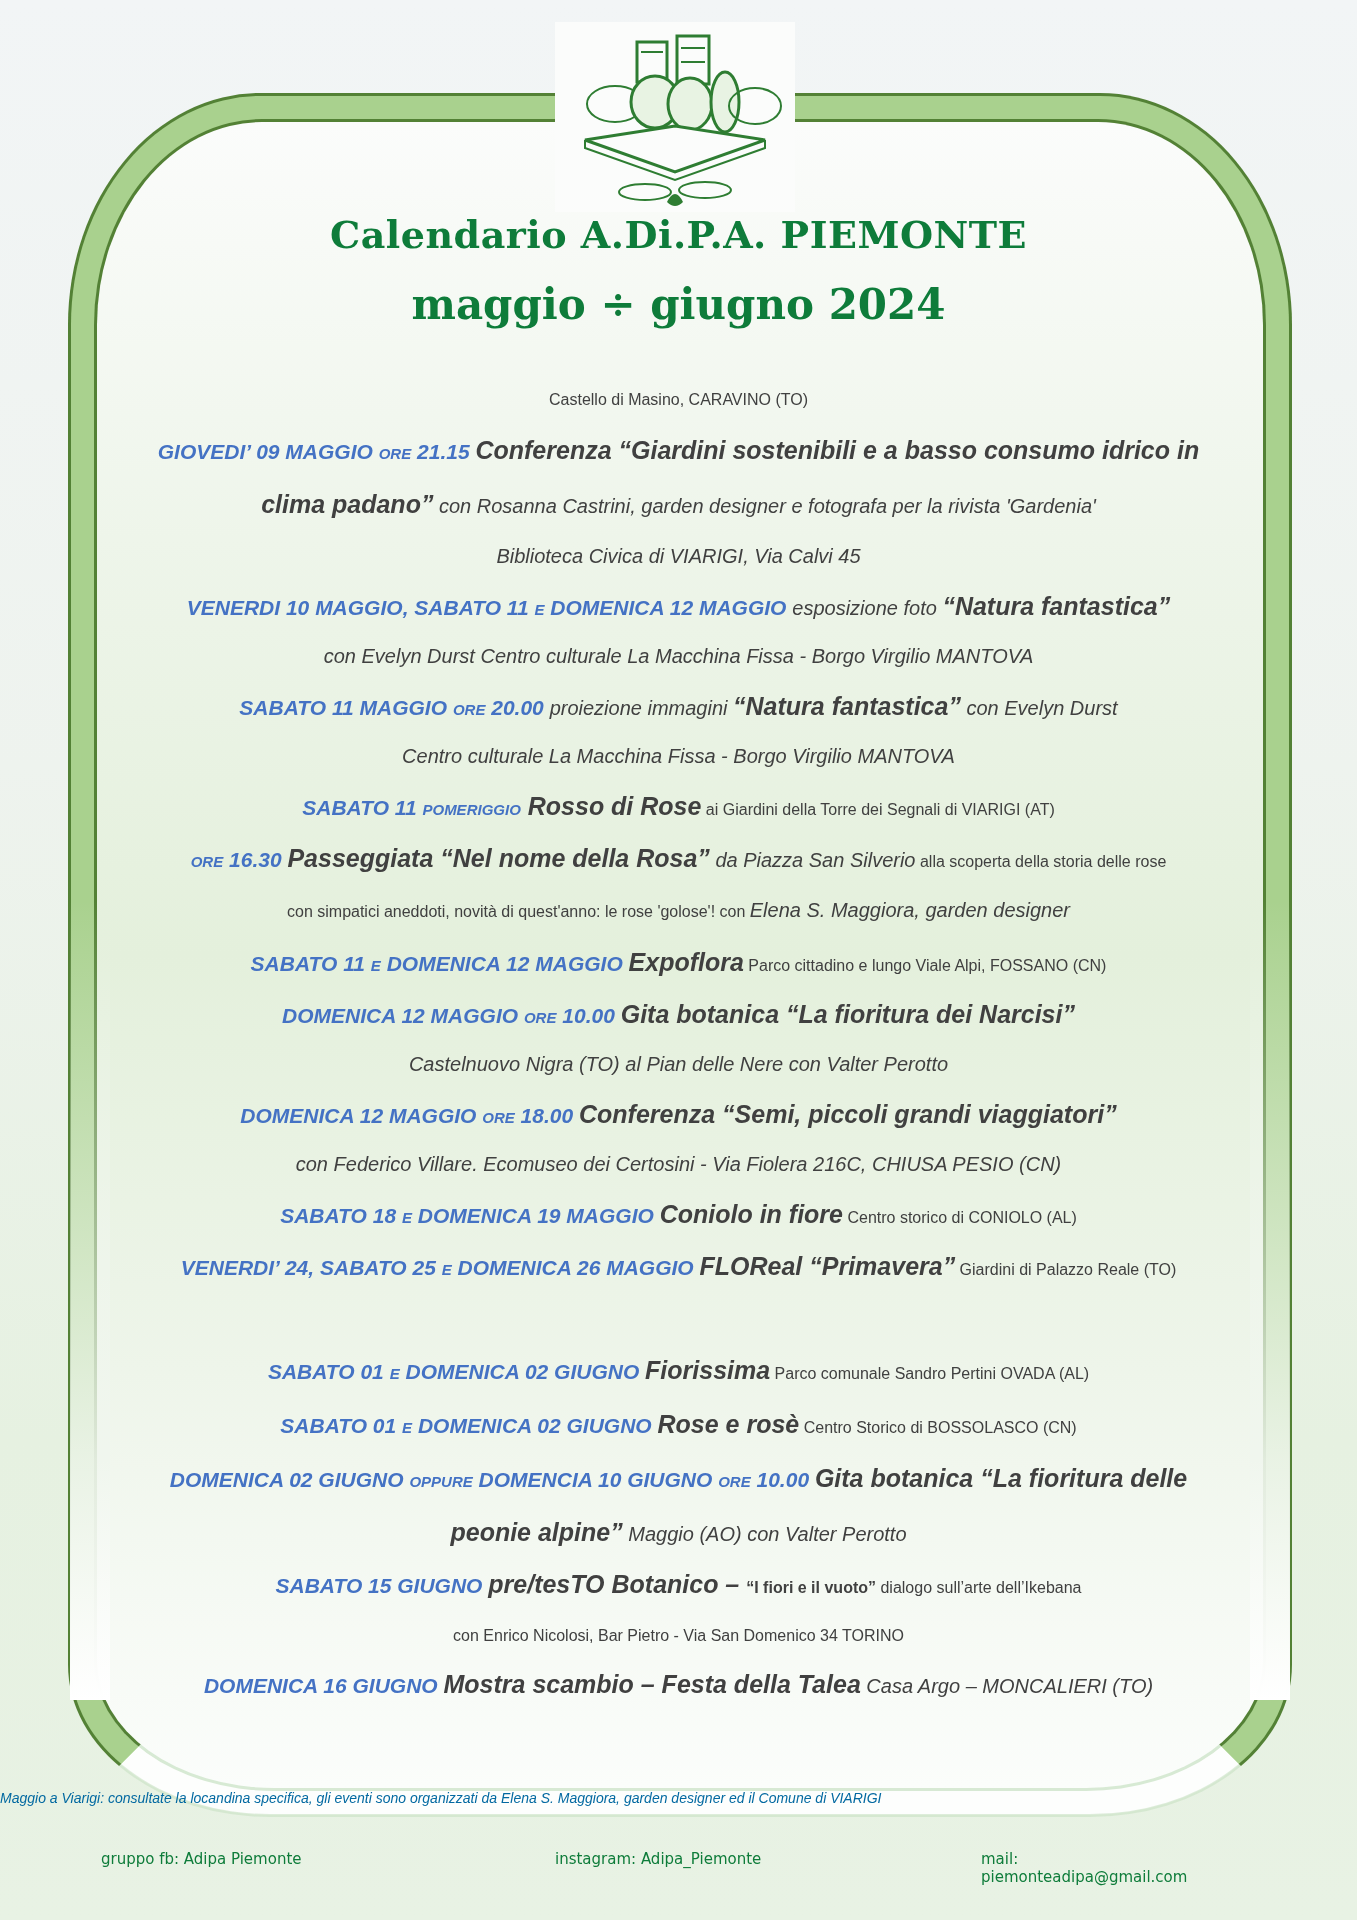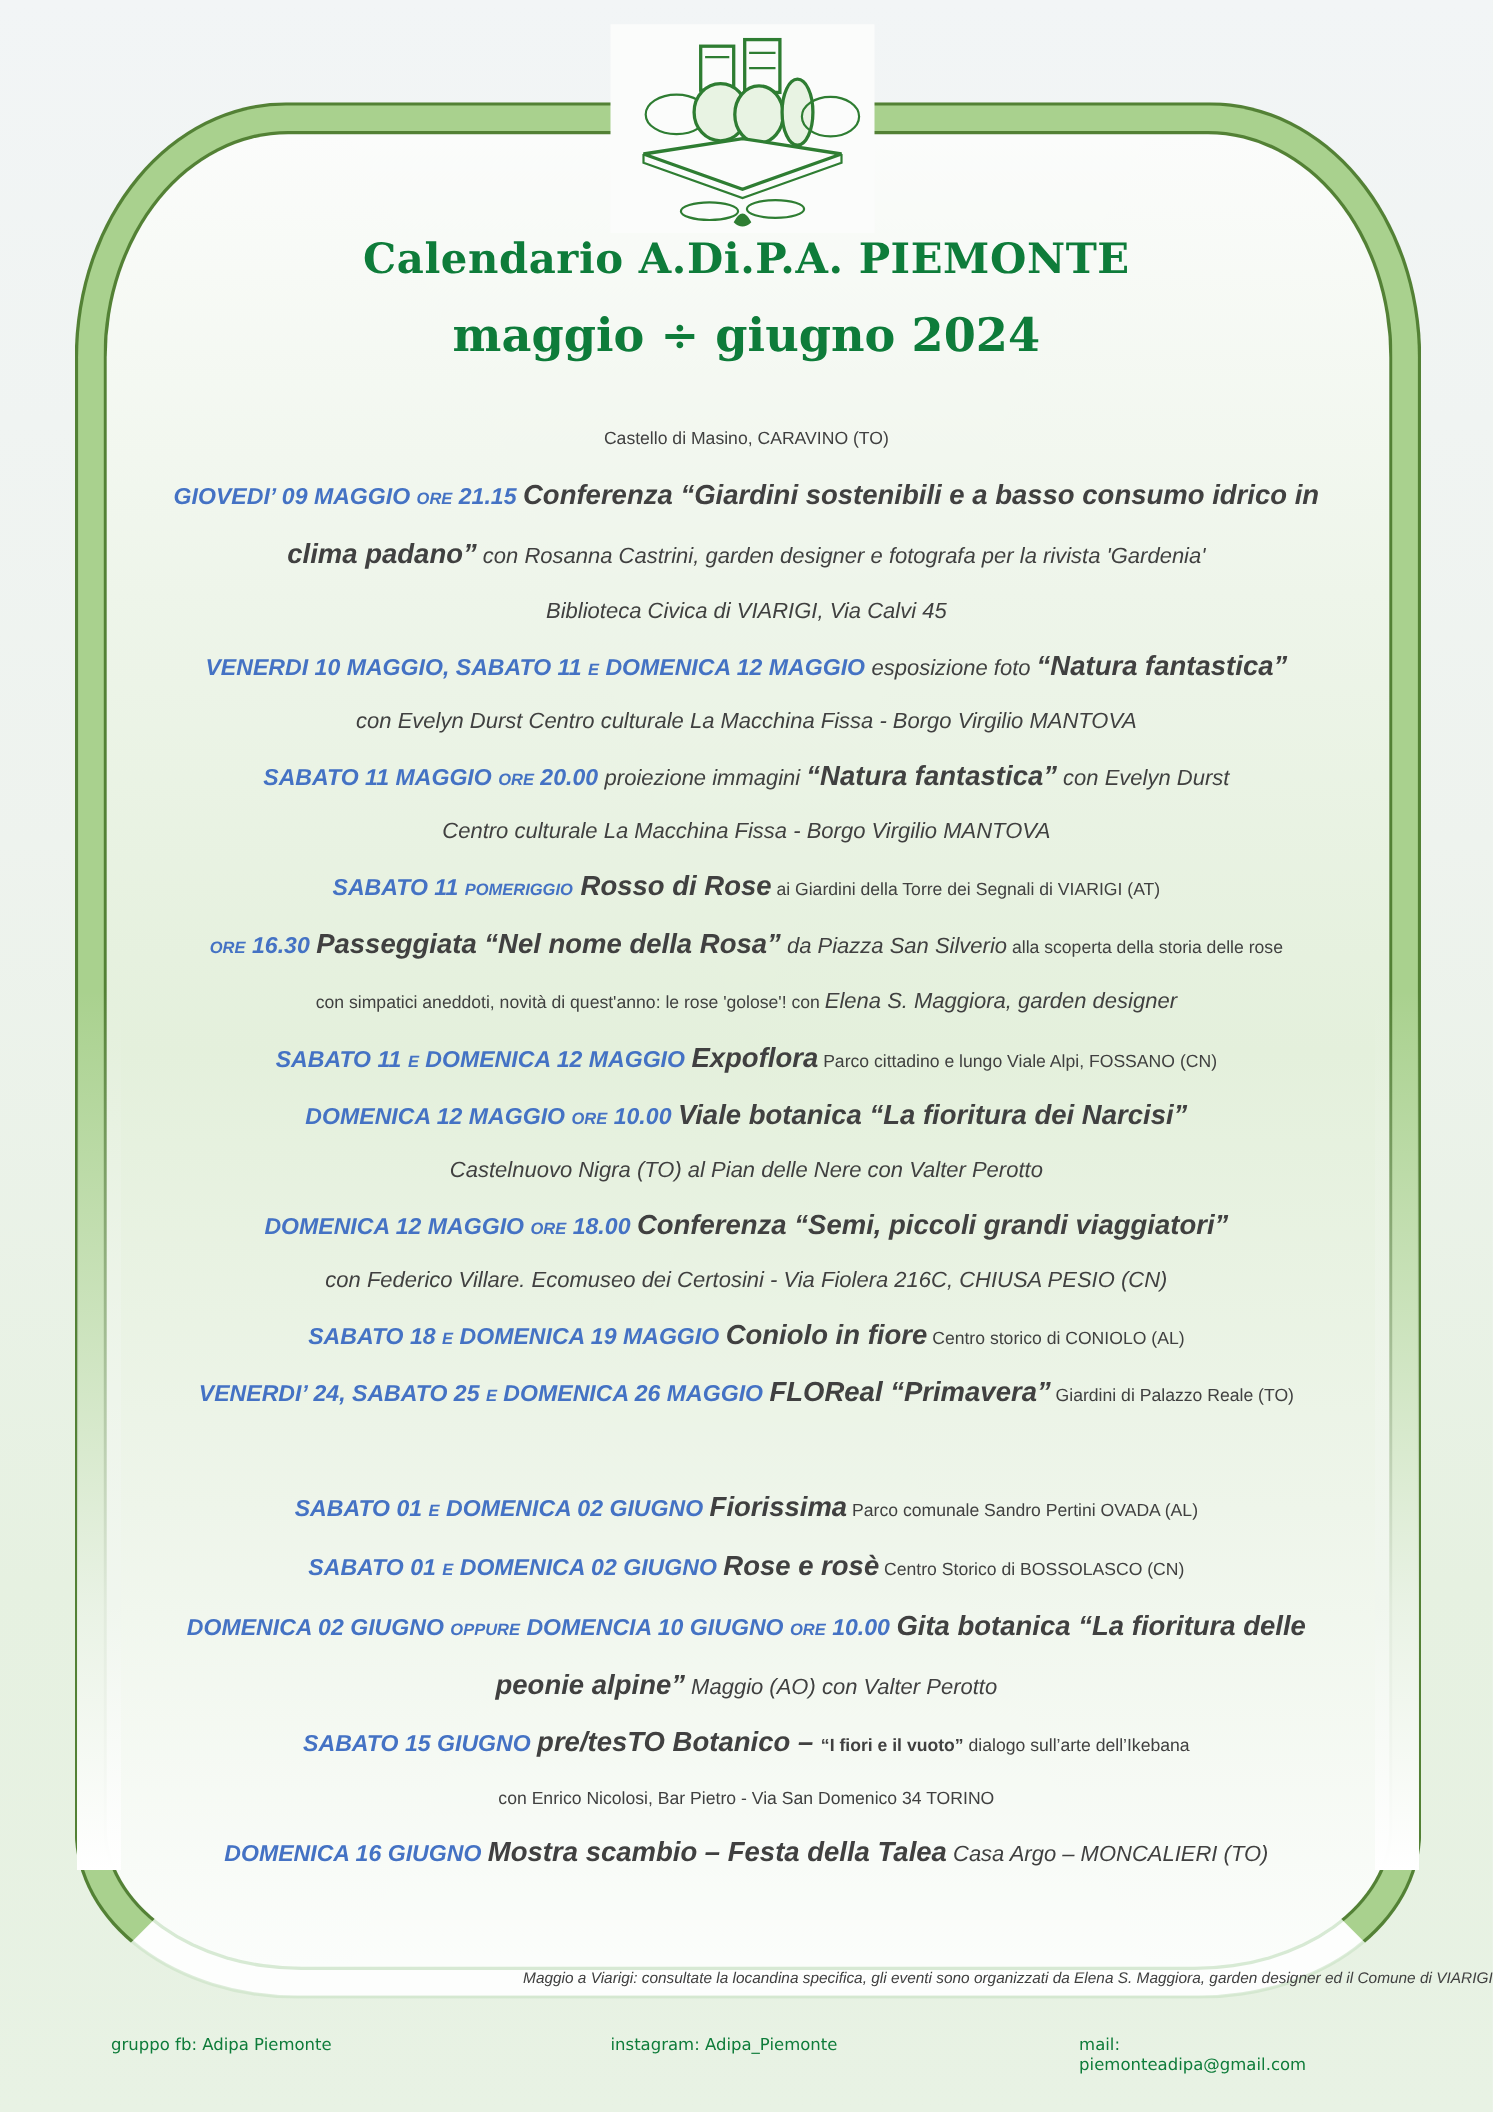--- a/index.html
+++ b/index.html
@@ -58,22 +58,22 @@
     .line { height: 50px; line-height: 50px; white-space: nowrap; }
     .line.tall { height: 54px; line-height: 54px; text-align: center; }
     .date { color: #4472c4; font-style: italic; font-weight: bold; font-size: 21px; }
     .small-caps { color: #4472c4; font-style: italic; font-weight: bold; font-size: 15px; }
     .name { color: #404040; font-style: italic; font-weight: bold; font-size: 25px; }
     .plain { color: #404040; font-size: 16px; }
     .ital { color: #404040; font-style: italic; font-size: 20px; }
     .spacer { height: 50px; }
 
     .note {
-      position: absolute; left: 0; top: 1790px; width: 1357px; text-align: right;
-      font-style: italic; font-size: 14px; color: #404040;
+      position: absolute; left: 0; top: 1790px; width: 1357px; text-align: left;
+      font-style: italic; font-size: 14px; color: #0369a1;
     }
     .contacts {
       position: absolute; top: 1850px; left: 0; width: 1093px; height: 30px;
       font-family: "DejaVu Sans", sans-serif; font-size: 15px; color: #0e7c3a;
     }
     .contacts span { position: absolute; top: 0; }
     .c-fb { left: 101px; }
     .c-ig { left: 555px; }
     .c-mail { left: 981px; }
   </style>
@@ -145,21 +145,21 @@
   </div>
   <div class="line">
     <span class="plain">con simpatici aneddoti, novità di quest'anno: le rose 'golose'! con </span><span class="ital">Elena S. Maggiora, garden designer</span>
   </div>
 
   <div class="line tall">
     <span class="date">SABATO 11 </span><span class="small-caps">E</span><span class="date"> DOMENICA 12 MAGGIO </span><span class="name">Expoflora</span><span class="plain"> Parco cittadino e lungo Viale Alpi, FOSSANO (CN)</span>
   </div>
 
   <div class="line">
-    <span class="date">DOMENICA 12 MAGGIO </span><span class="small-caps">ORE</span><span class="date"> 10.00 </span><span class="name">Viale botanica “La fioritura dei Narcisi”</span>
+    <span class="date">DOMENICA 12 MAGGIO </span><span class="small-caps">ORE</span><span class="date"> 10.00 </span><span class="name">Gita botanica “La fioritura dei Narcisi”</span>
   </div>
   <div class="line">
     <span class="ital">Castelnuovo Nigra (TO) al Pian delle Nere con Valter Perotto</span>
   </div>
 
   <div class="line">
     <span class="date">DOMENICA 12 MAGGIO </span><span class="small-caps">ORE</span><span class="date"> 18.00 </span><span class="name">Conferenza “Semi, piccoli grandi viaggiatori”</span>
   </div>
   <div class="line">
     <span class="ital">con Federico Villare.  Ecomuseo dei Certosini - Via Fiolera 216C, CHIUSA PESIO (CN)</span>

